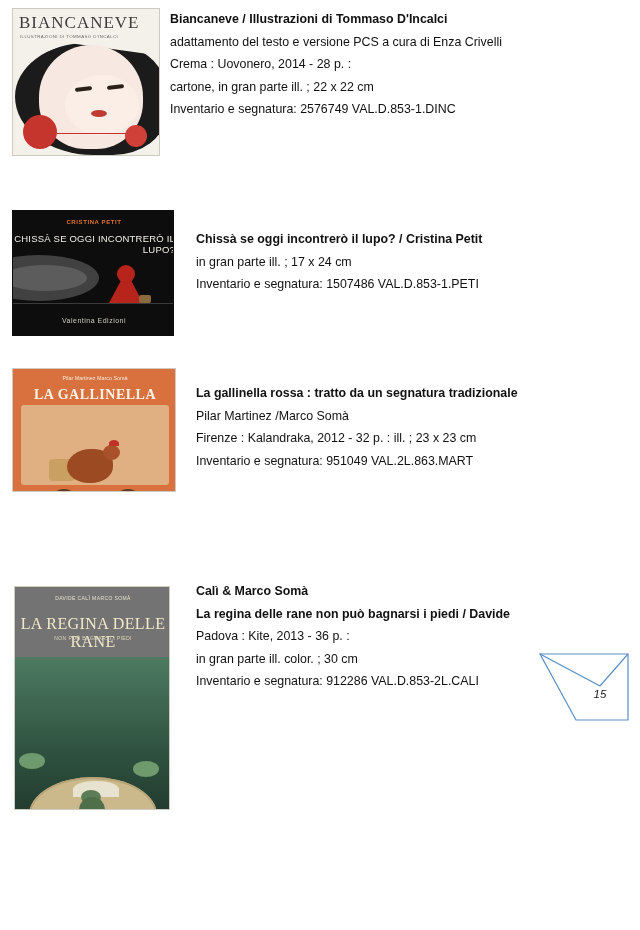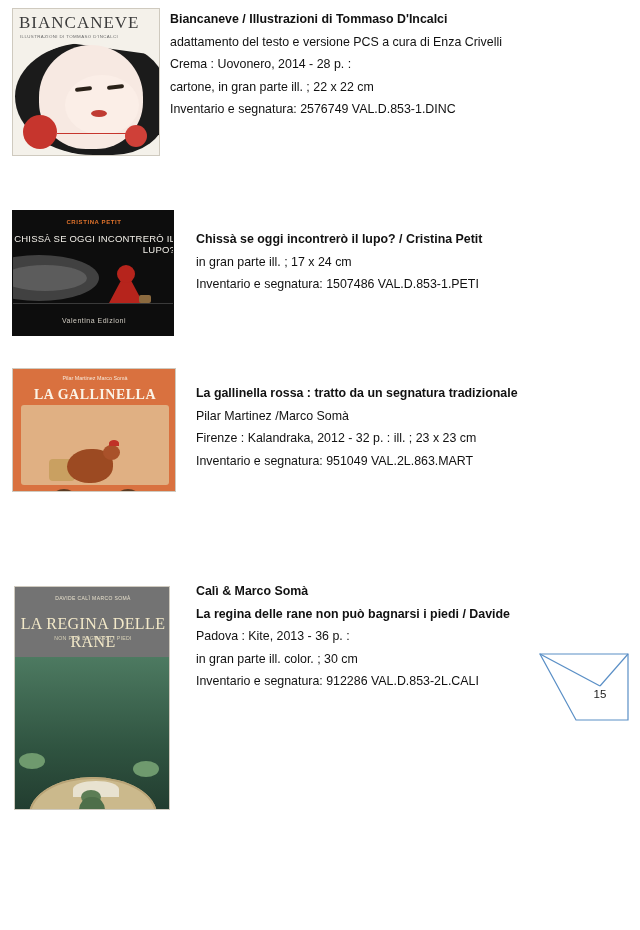--- a/index.html
+++ b/index.html
@@ -224,20 +224,21 @@
     inset: 0;
   }
   .pagenum-text {
     position: absolute;
     left: 52px;
     top: 38px;
     width: 24px;
     text-align: center;
     font-size: 11.5px;
     color: #1a1a1a;
+    font-style: italic;
   }
 </style>
 </head>
 <body>
 
 <div class="page">
 
   <div class="cover c1">
     <div class="hair"></div>
     <div class="face"></div>

